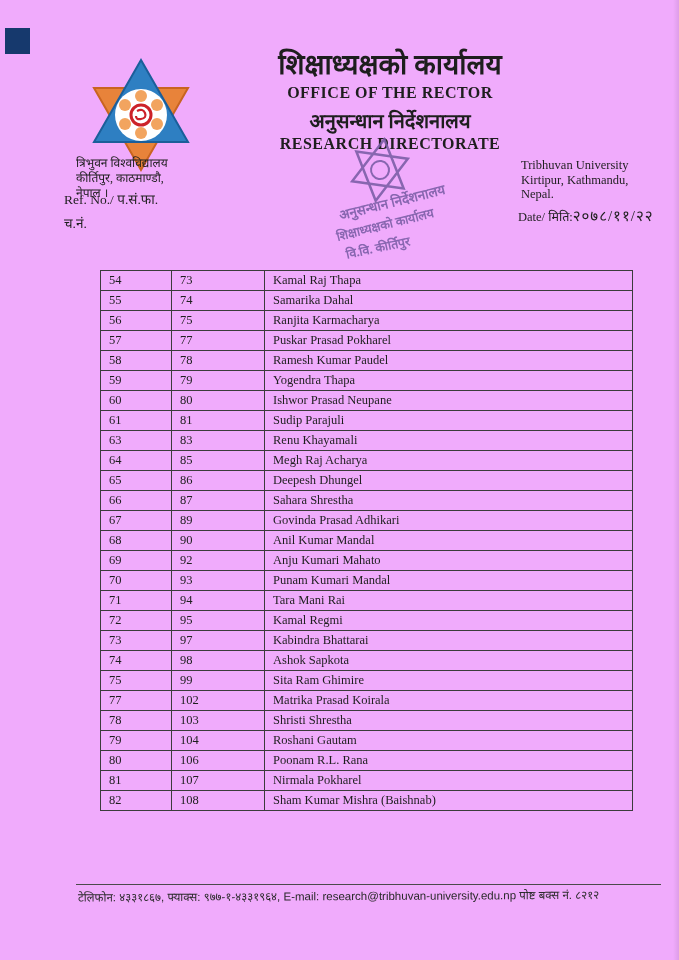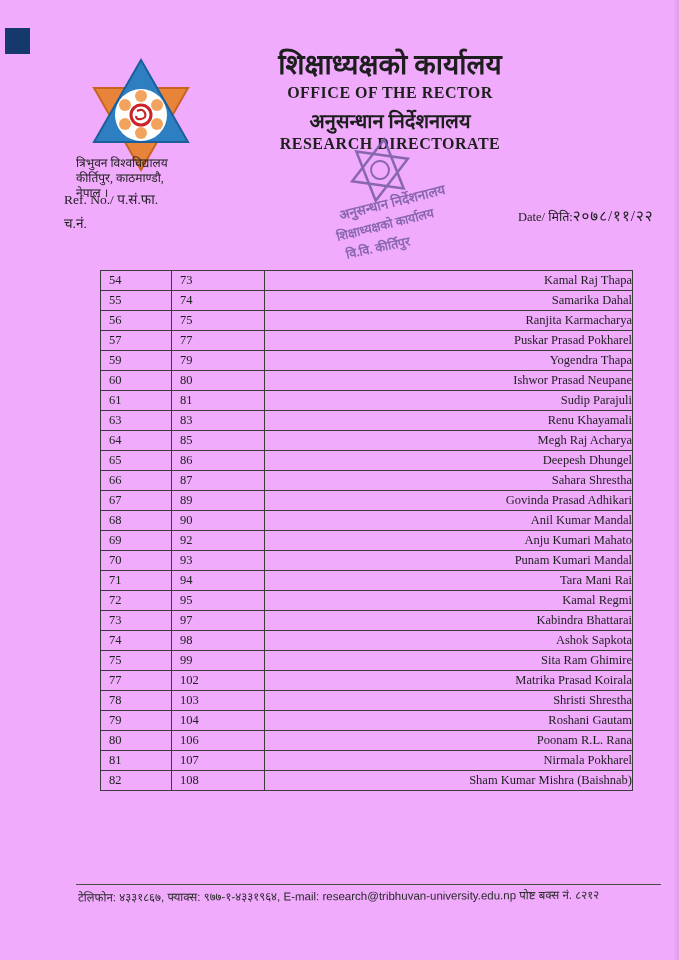--- a/index.html
+++ b/index.html
@@ -31,21 +31,21 @@
   .stamp-l2{left:310px;top:216px;width:150px;}
   .stamp-l3{left:318px;top:239px;width:120px;transform:rotate(-12deg);}
   
   table.list{position:absolute;left:100px;top:270px;width:533px;border-collapse:collapse;}
   table.list td{
     border:1px solid #3c3c3c;height:19px;font-size:12.5px;
     padding:0 0 0 8px;vertical-align:middle;line-height:1;
   }
   td.c-sn{width:62px;}
   td.c-no{width:84px;}
-  td.c-name{padding-left:10px;text-align:right;}
+  td.c-name{padding-left:10px;}
   
   .footer-rule{position:absolute;left:76px;top:884px;width:585px;border-top:1.5px solid #4a4a4a;}
   .footer-text{
     position:absolute;left:78px;top:888px;width:594px;
     font-family:"Liberation Sans","DejaVu Sans",sans-serif;
     font-size:11.5px;white-space:nowrap;color:#2a2a2a;transform:rotate(-0.3deg);
   }
 </style>
 </head>
 <body>
@@ -81,20 +81,25 @@
   <div class="left-block">
     <div>त्रिभुवन विश्वविद्यालय</div>
     <div>कीर्तिपुर, काठमाण्डौ,</div>
     <div>नेपाल ।</div>
   </div>
   <div class="ref-block">
     <div>Ref. No./ प.सं.फा.</div>
     <div>च.नं.</div>
   </div>
 
+  <div class="right-block">
+    <div>Tribhuvan University</div>
+    <div>Kirtipur, Kathmandu,</div>
+    <div>Nepal.</div>
+  </div>
   <div class="date-line">
     <span>Date/ मिति:</span><span class="date-value">२०७८/११/२२</span>
   </div>
 
   <div class="stamp-star stamp">
     <svg width="64" height="66" viewBox="0 0 64 66">
       <polygon points="32,2 58,48 6,48" fill="none" stroke="#7a5da6" stroke-width="2.5"></polygon>
       <polygon points="32,64 6,18 58,18" fill="none" stroke="#7a5da6" stroke-width="2.5"></polygon>
       <circle cx="32" cy="33" r="9" fill="none" stroke="#7a5da6" stroke-width="2"></circle>
     </svg>
@@ -120,20 +125,25 @@
         <td class="c-sn">56</td>
         <td class="c-no">75</td>
         <td class="c-name">Ranjita Karmacharya</td>
       </tr>
         <tr>
         <td class="c-sn">57</td>
         <td class="c-no">77</td>
         <td class="c-name">Puskar Prasad Pokharel</td>
       </tr>
         <tr>
+        <td class="c-sn">58</td>
+        <td class="c-no">78</td>
+        <td class="c-name">Ramesh Kumar Paudel</td>
+      </tr>
+        <tr>
         <td class="c-sn">59</td>
         <td class="c-no">79</td>
         <td class="c-name">Yogendra Thapa</td>
       </tr>
         <tr>
         <td class="c-sn">60</td>
         <td class="c-no">80</td>
         <td class="c-name">Ishwor Prasad Neupane</td>
       </tr>
         <tr>

